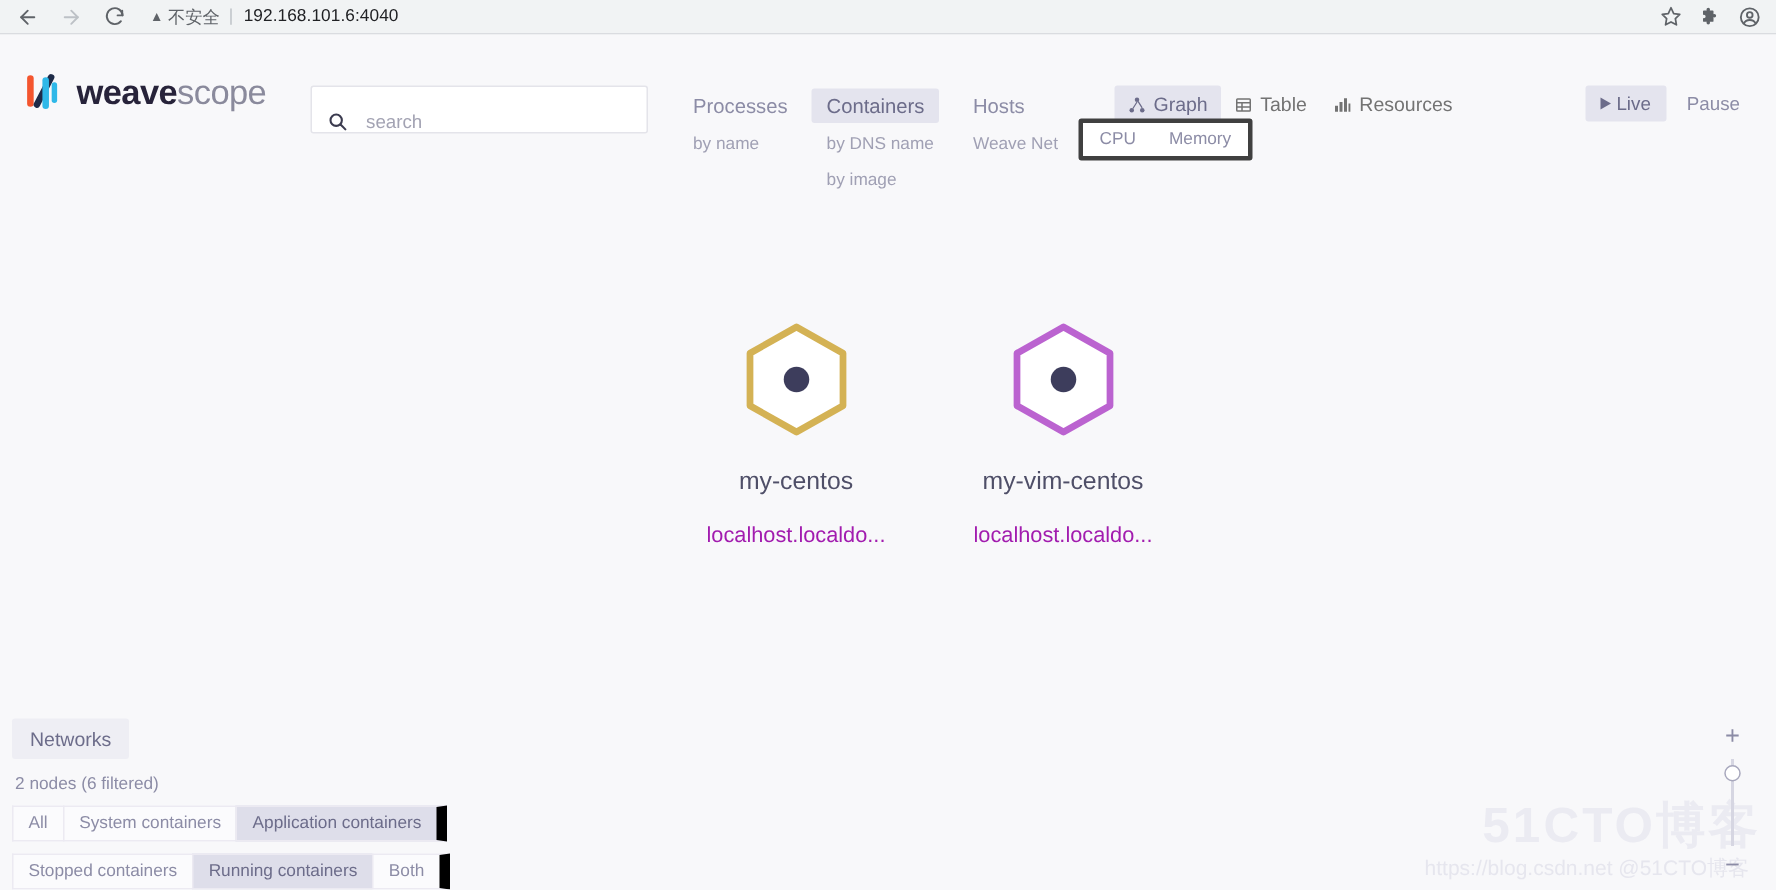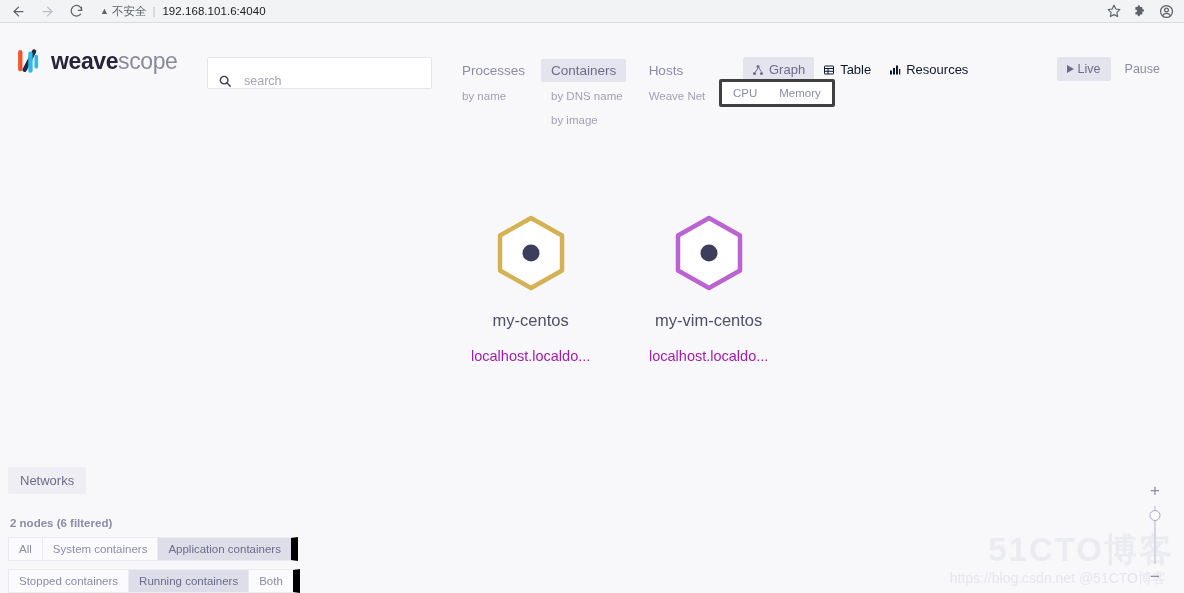--- a/index.html
+++ b/index.html
@@ -95,21 +95,21 @@
     margin-top: 4px; white-space: nowrap;
   }
 
   
   .view-group {
     position: absolute; left: 719px; top: 34px;
     display: flex; align-items: center;
   }
   .view-btn {
     display: flex; align-items: center; gap: 5px;
-    font-size: 13px; color: #0f172a;
+    font-size: 13px; color: #737373;
     padding: 5px 9px; border-radius: 2px;
     white-space: nowrap;
   }
   .view-btn.selected { background: #e4e4ee; color: #6c6c8a; margin-left: 24px; }
   .view-btn svg { display: block; }
 
   .metric-group {
     position: absolute; left: 719px; top: 56px;
     display: flex; align-items: center;
     background: #fff; border: 3px solid #404040;
@@ -149,21 +149,21 @@
     white-space: nowrap;
   }
 
   
   .bottom-panel { position: absolute; left: 0; bottom: 0; width: 330px; }
   .networks-btn {
     display: inline-block; margin: 0 0 7px 8px;
     background: #eeeef4; color: #6c6c8a;
     font-size: 13px; padding: 6px 12px; border-radius: 2px;
   }
-  .node-count { font-size: 11.5px; color: #8c8ca6; margin: 16px 0 8px 10px; font-weight: bold; }
+  .node-count { font-size: 11.5px; color: #8c8ca6; margin: 4px 0 8px 10px; }
   .filter-row { display: flex; margin: 0 0 8px 8px; }
   .filter-btn {
     font-size: 11.5px; color: #8c8ca6;
     padding: 5px 10px;
     background: #fbfbfd;
     border: 1px solid #eceaf2;
     border-right: none;
     white-space: nowrap;
   }
   .filter-btn:last-child { border-right: 7px solid #000000; }

